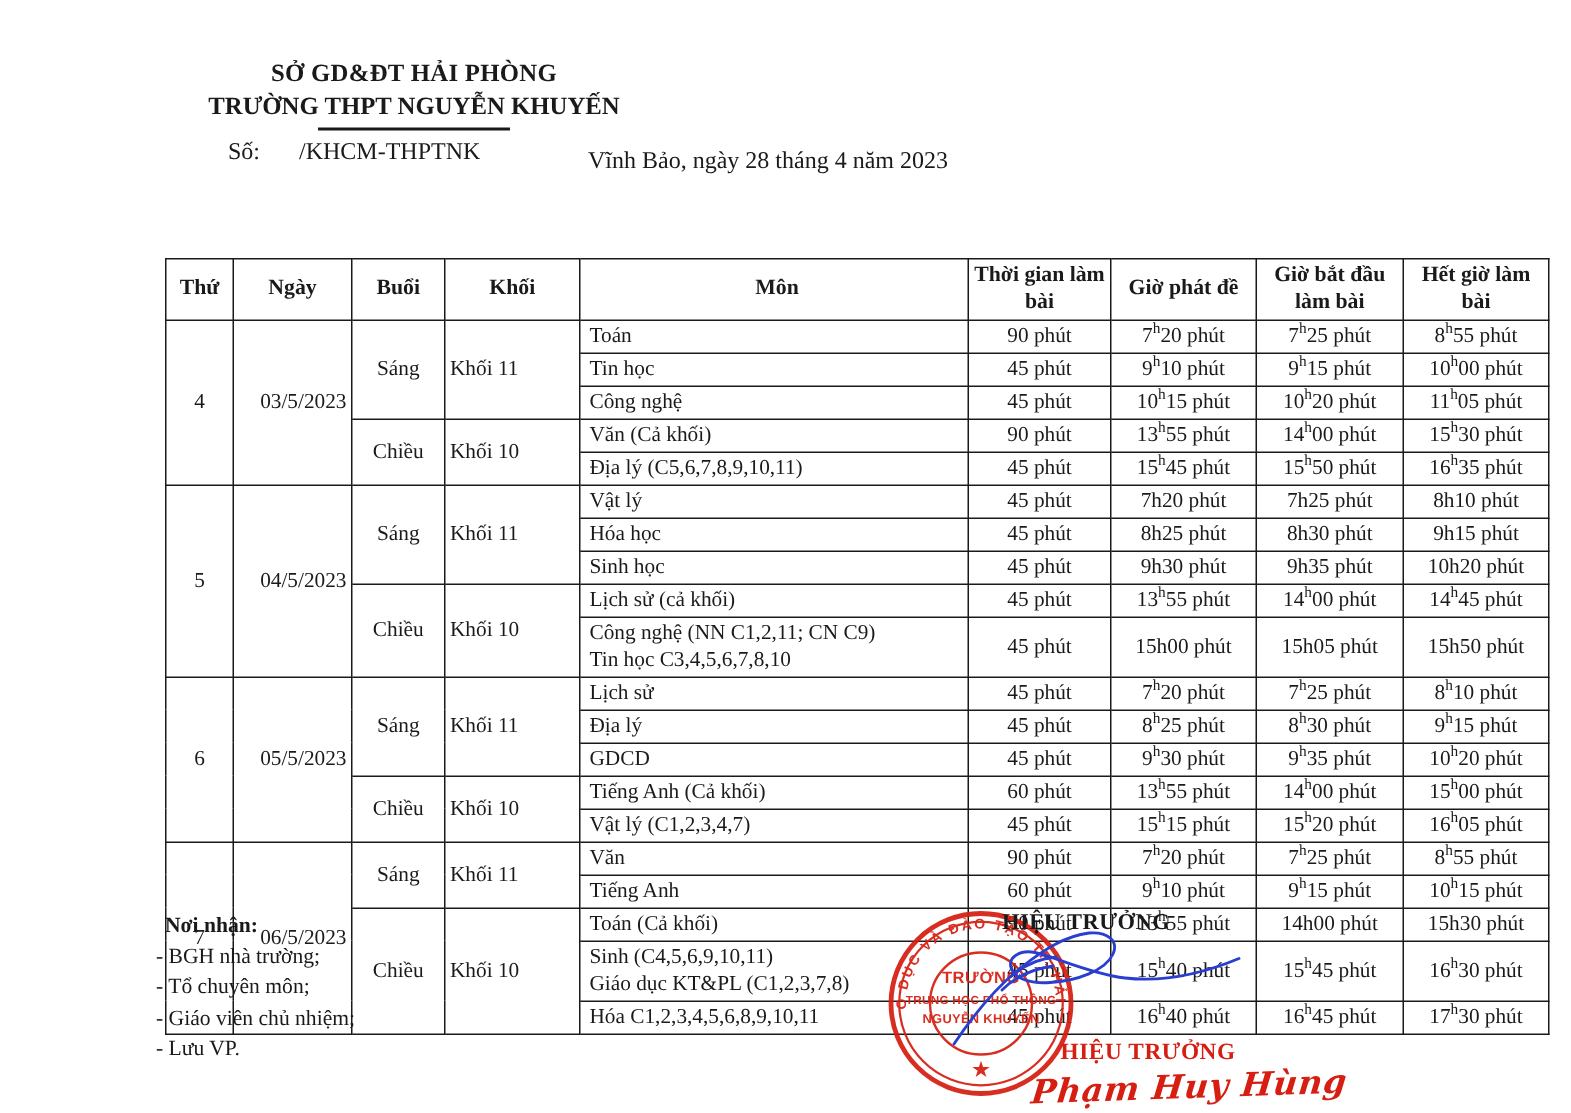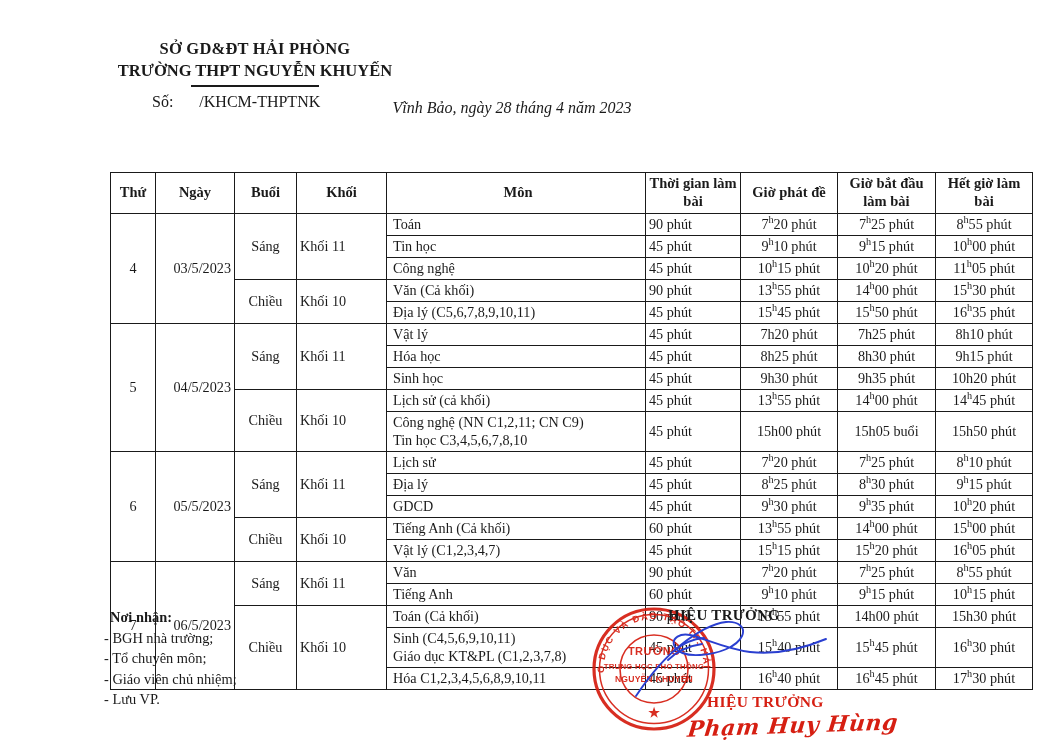--- a/index.html
+++ b/index.html
@@ -22,20 +22,21 @@
     height: 742px;
   }
 
   
   .header {
     position: absolute;
     top: 38px;
     left: 0;
     width: 992px;
     display: flex;
+    padding-left: 21px;
   }
   .hdr-left {
     width: 470px;
     text-align: center;
     padding-left: 20px;
   }
   .hdr-right {
     width: 560px;
     text-align: center;
   }
@@ -95,21 +96,20 @@
   .so-label { margin-right: 26px; }
   .place-date {
     position: absolute;
     top: 99px;
     left: 0;
     width: 934px;
     text-align: center;
     padding-left: 90px;
     box-sizing: border-box;
     font-size: 16px;
-    font-style: italic;
   }
 
   
   .title-block {
     position: absolute;
     top: 126px;
     left: 0;
     width: 1047px;
     text-align: center;
   }
@@ -151,21 +151,21 @@
     text-align: center;
     font-size: 14.5px;
     height: 36px;
     padding: 2px 2px;
   }
   .c-thu    { width: 40px;  text-align: center; }
   .c-ngay   { width: 74px;  text-align: right; }
   .c-buoi   { width: 57px;  text-align: center; }
   .c-khoi   { width: 85px;  text-align: left; }
   .c-mon    { width: 250px; text-align: left; padding-left: 6px !important; }
-  .c-tg     { width: 90px;  text-align: left; }
+  .c-tg     { width: 90px;  text-align: center; }
   .c-gio    { width: 92px;  text-align: center; }
   .c-batdau { width: 93px;  text-align: center; }
   .c-het    { width: 92px;  text-align: center; }
 
   td.row-cell { height: 19px; }
   td.row-cell-tall { height: 34px; }
   .mon-multi { line-height: 1.3; }
 
   sup.h {
     font-size: 0.72em;
@@ -413,21 +413,21 @@
           </tr>
           <tr>
             <td class="c-mon row-cell-tall">
               <div class="mon-multi">
                 <div>Công nghệ (NN C1,2,11; CN C9)</div>
                 <div>Tin học C3,4,5,6,7,8,10</div>
               </div>
             </td>
             <td class="c-tg row-cell-tall">45 phút</td>
             <td class="c-gio row-cell-tall">15h00 phút</td>
-            <td class="c-batdau row-cell-tall">15h05 buổi</td>
+            <td class="c-batdau row-cell-tall">15h05 phút</td>
             <td class="c-het row-cell-tall">15h50 phút</td>
           </tr>
           <tr>
             <td class="c-thu row-cell" rowspan="5">6</td>
             <td class="c-ngay row-cell" rowspan="5">05/5/2023</td>
             <td class="c-buoi row-cell" rowspan="3">Sáng</td>
             <td class="c-khoi row-cell" rowspan="3">Khối 11</td>
             <td class="c-mon row-cell">
               <div class="mon-multi">
                 <div>Lịch sử</div>

